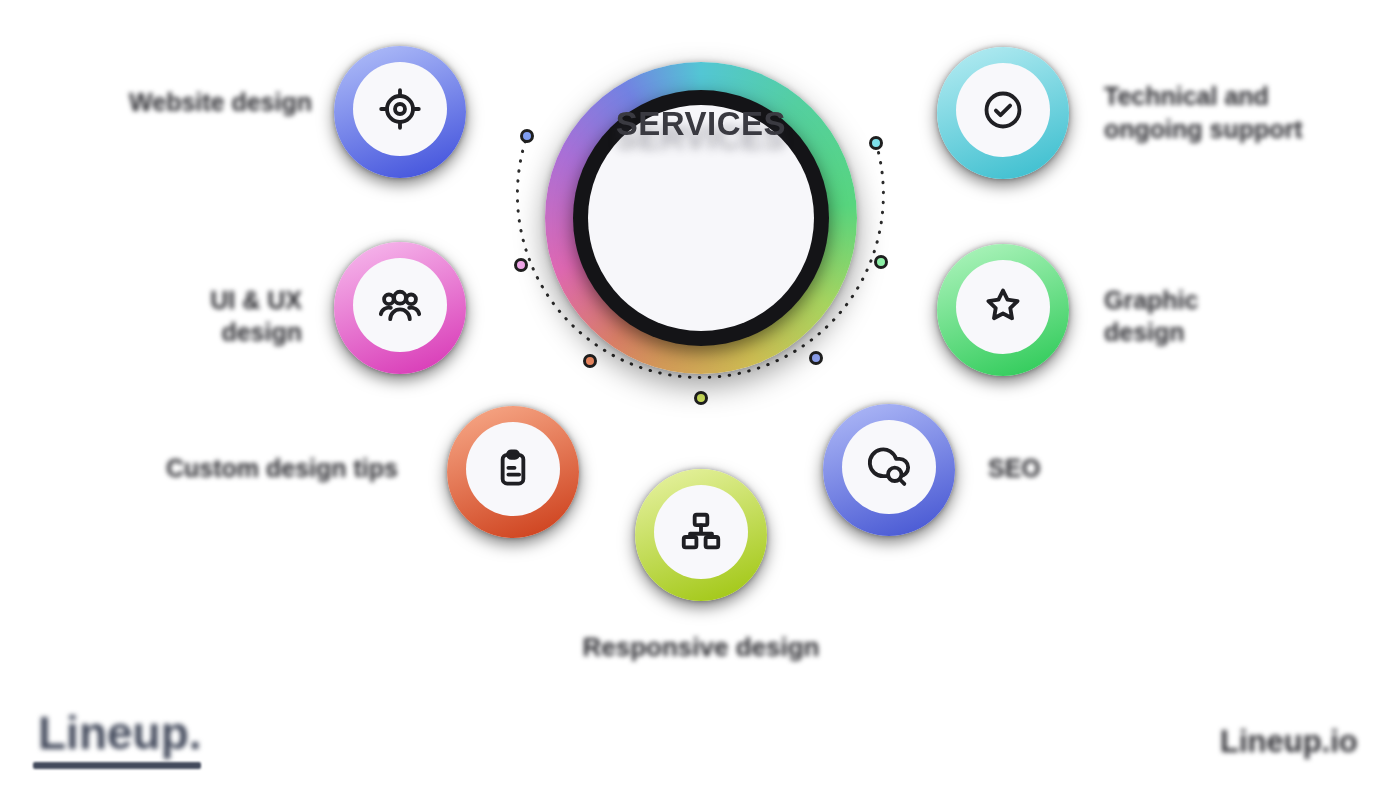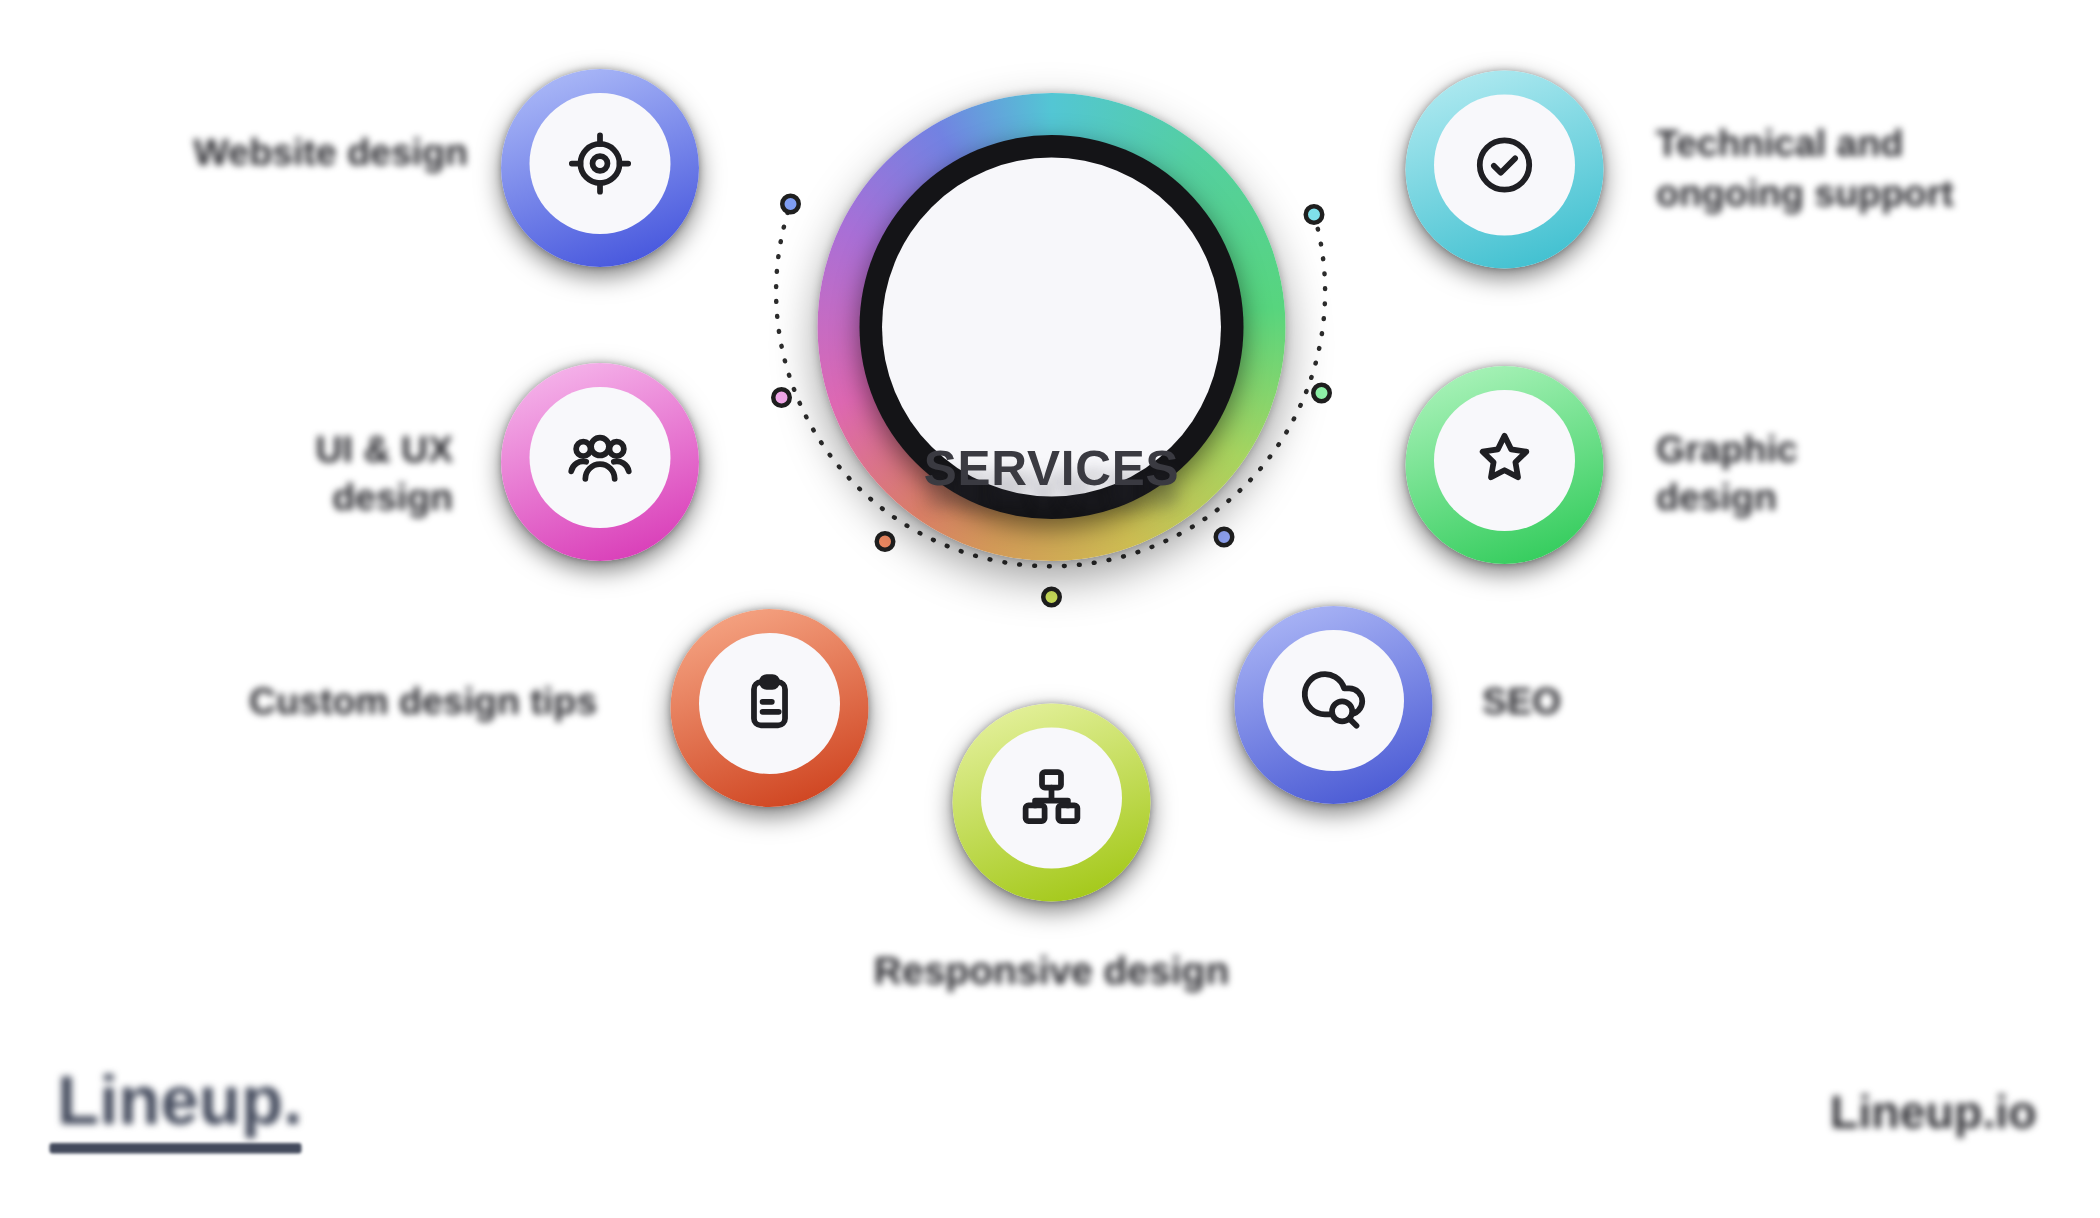--- a/index.html
+++ b/index.html
@@ -12,21 +12,21 @@
 
   
   .hub-grad { position:absolute; left:545px; top:62px; width:312px; height:312px;
               border-radius:50%;
               box-shadow:0 12px 30px rgba(0,0,0,.38), 0 0 6px rgba(0,0,0,.25); }
   .hub-dark { position:absolute; left:573px; top:90px; width:256px; height:256px;
               border-radius:50%; background:#141417;
               box-shadow:0 6px 18px rgba(0,0,0,.5); }
   .hub-inner{ position:absolute; left:588px; top:105px; width:226px; height:226px;
               border-radius:50%; background:#f7f7fa;
-              display:flex; align-items:flex-end; justify-content:center; }
+              display:flex; align-items:flex-start; justify-content:center; }
   .hub-title{ font-size:33px; font-weight:700; letter-spacing:.5px; color:#3a3a41;
               text-shadow:0 14px 10px rgba(50,50,62,.38); }
 
   
   .node { position:absolute; width:132px; height:132px; }
   .node .ring  { position:absolute; inset:0; border-radius:50%;
                  box-shadow:0 6px 16px rgba(0,0,0,.5), 0 0 5px rgba(0,0,0,.3); }
   .node .inner { position:absolute; left:19px; top:16px; width:94px; height:94px;
                  border-radius:50%; background:#f8f8fb;
                  display:flex; align-items:center; justify-content:center; }

